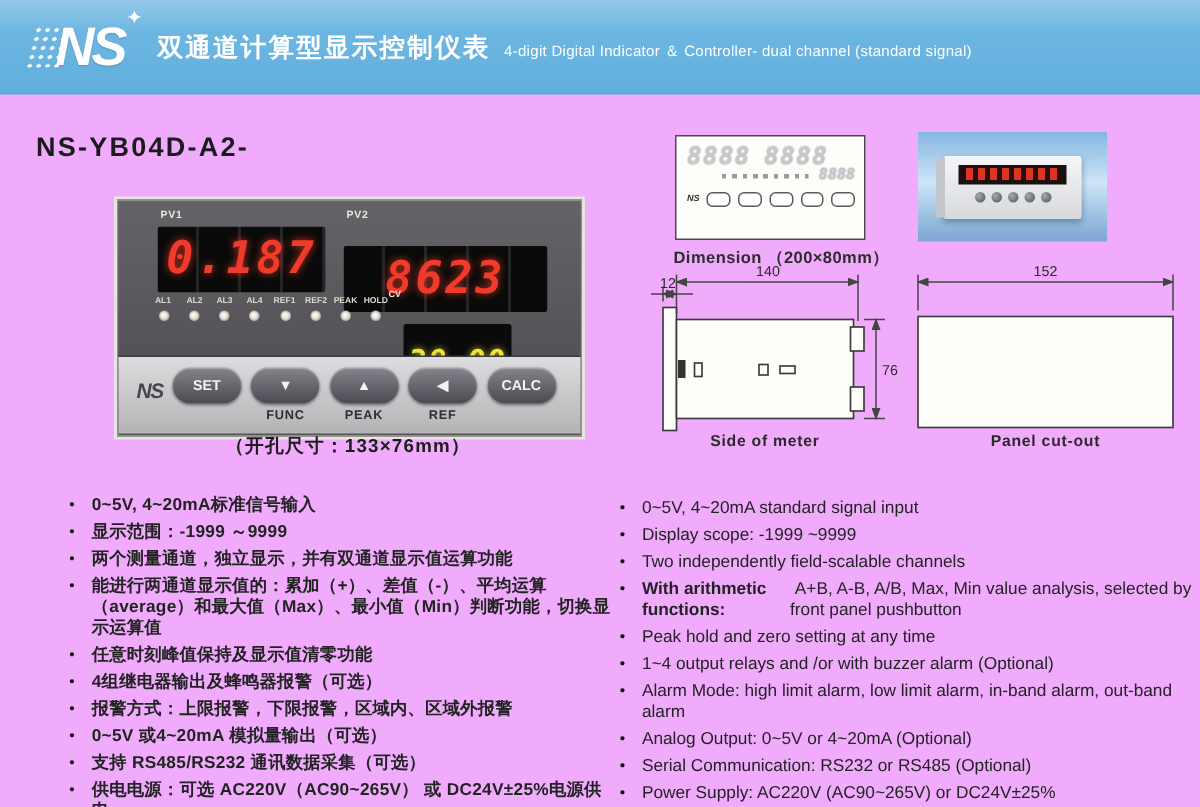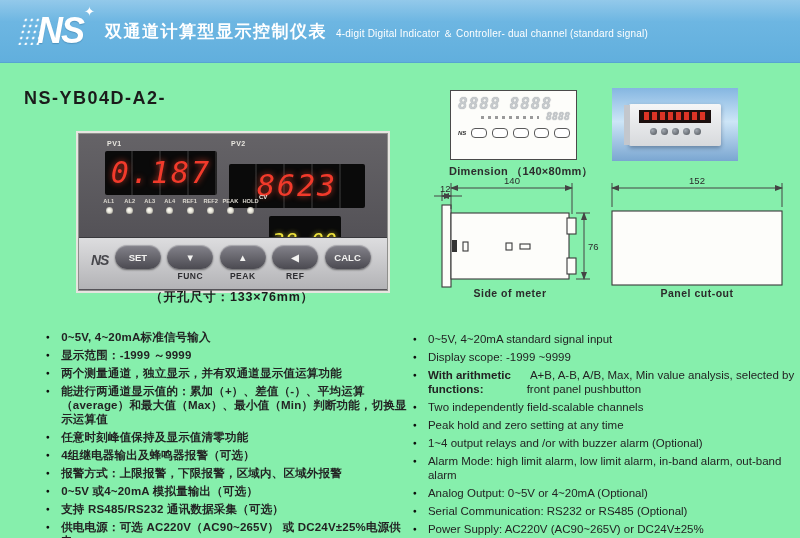--- a/index.html
+++ b/index.html
@@ -1,16 +1,16 @@
 <!DOCTYPE html>
 <html><head>
 <meta charset="utf-8">
 <style>
   html,body{margin:0;padding:0;background:#e9e8e4;}
-  .page{position:relative;width:800px;height:538px;background:#86efac;overflow:hidden;
+  .page{position:relative;width:800px;height:538px;background:#f0abfc;overflow:hidden;
         font-family:"Liberation Sans",sans-serif;color:#242424;}
 
   
   .header{position:absolute;left:0;top:0;width:800px;height:62px;
           background:linear-gradient(180deg,#93c9ea 0%,#6db6e2 35%,#61afdd 100%);
           border-bottom:1px solid #57a5d2;display:flex;align-items:center;}
   .logo-wrap{margin-left:20px;position:relative;display:flex;align-items:center;}
   .logo-dots{width:24px;height:28px;margin-right:-7px;transform:skewX(-14deg);
              background-image:radial-gradient(#ffffff 1.3px,rgba(255,255,255,0) 1.6px);
              background-size:6px 6px;opacity:.95;}
@@ -27,21 +27,21 @@
 
   
   .meter{position:absolute;left:78px;top:133px;width:308px;height:156px;
          border:1px solid #8f8f8c;box-shadow:0 0 0 2px #e6e5e0;background:#555358;}
   .meter-face{position:relative;width:100%;height:103px;
               background:linear-gradient(180deg,#656367,#545257);}
   .pv-label{position:absolute;color:#e9e7e0;font-size:7px;font-weight:bold;letter-spacing:.5px;}
   .display{position:absolute;background:#0a0a0a;border-radius:2px;
            display:flex;align-items:center;justify-content:center;}
   .cells4{background-image:repeating-linear-gradient(90deg,rgba(0,0,0,0) 0 26px,rgba(130,130,130,.22) 26px 28px);}
-  .seg{font-family:"DejaVu Sans Mono",monospace;font-weight:normal;font-style:italic;line-height:1;text-align:right;}
+  .seg{font-family:"DejaVu Sans Mono",monospace;font-weight:bold;font-style:italic;line-height:1;text-align:right;}
   .pv .seg{font-size:30px;letter-spacing:2px;color:#f23a2b;text-shadow:0 0 6px rgba(245,70,45,.75);}
   .cv .seg{font-size:20px;letter-spacing:1px;color:#eee23c;text-shadow:0 0 5px rgba(238,226,60,.8);}
   .leds{position:absolute;left:20px;top:64px;width:162px;display:flex;justify-content:space-between;}
   .led-col{display:flex;flex-direction:column;align-items:center;width:20px;}
   .led-label{font-size:6px;color:#ddd9d1;font-weight:bold;white-space:nowrap;transform:scale(.95);}
   .led-dot{margin-top:3px;width:7px;height:7px;border-radius:50%;
            background:radial-gradient(circle at 35% 35%,#fffef6,#d6d2c4);
            box-shadow:inset 0 0 2px rgba(0,0,0,.55);}
   .cv-label{position:absolute;left:180px;top:60px;color:#e9e7e0;font-size:6px;font-weight:bold;}
   .meter-lower{position:relative;width:100%;height:52px;box-sizing:border-box;
@@ -221,21 +221,21 @@
     </div>
     <div class="fd-keys">
       <span class="fd-logo">NS</span>
       <span class="fd-key"></span>
       <span class="fd-key"></span>
       <span class="fd-key"></span>
       <span class="fd-key"></span>
       <span class="fd-key"></span>
     </div>
   </div>
-  <div class="front-cap">Dimension （140×80mm）</div>
+  <div class="front-cap">Dimension （200×80mm）</div>
 
   <div class="photo">
     <div class="photo-meter">
       <div class="photo-flange"></div>
       <div class="photo-display">
         <div class="photo-digits"></div>
       </div>
       <div class="photo-keys">
         <span class="photo-key"></span>
         <span class="photo-key"></span>
@@ -326,29 +326,29 @@
   <ul class="features features-en">
     <li>
         <span class="fe-b"></span>
         <span class="fe-t">0~5V, 4~20mA standard signal input</span>
       </li>
     <li>
         <span class="fe-b"></span>
         <span class="fe-t">Display scope: -1999 ~9999</span>
       </li>
     <li>
+        <span class="fe-b"></span>
+        <span class="fe-t">Two independently field-scalable channels</span>
+      </li>
+    <li>
         <span class="fe-b">With arithmetic functions:</span>
         <span class="fe-t"> A+B, A-B, A/B, Max, Min value analysis, selected by front panel pushbutton</span>
       </li>
     <li>
         <span class="fe-b"></span>
-        <span class="fe-t">Two independently field-scalable channels</span>
-      </li>
-    <li>
-        <span class="fe-b"></span>
         <span class="fe-t">Peak hold and zero setting at any time</span>
       </li>
     <li>
         <span class="fe-b"></span>
         <span class="fe-t">1~4 output relays and /or with buzzer alarm (Optional)</span>
       </li>
     <li>
         <span class="fe-b"></span>
         <span class="fe-t">Alarm Mode: high limit alarm, low limit alarm, in-band alarm, out-band alarm</span>
       </li>

